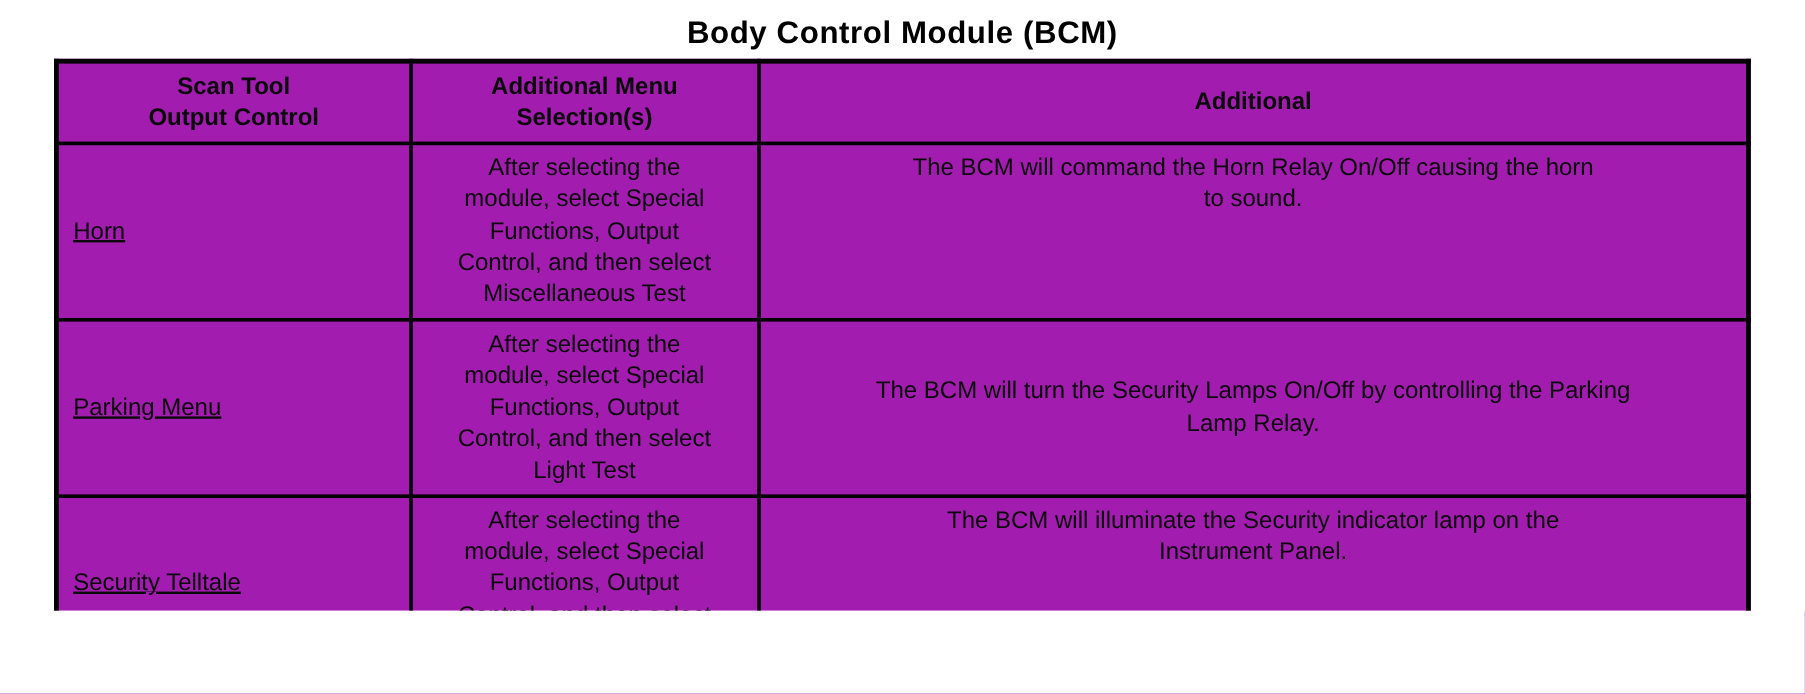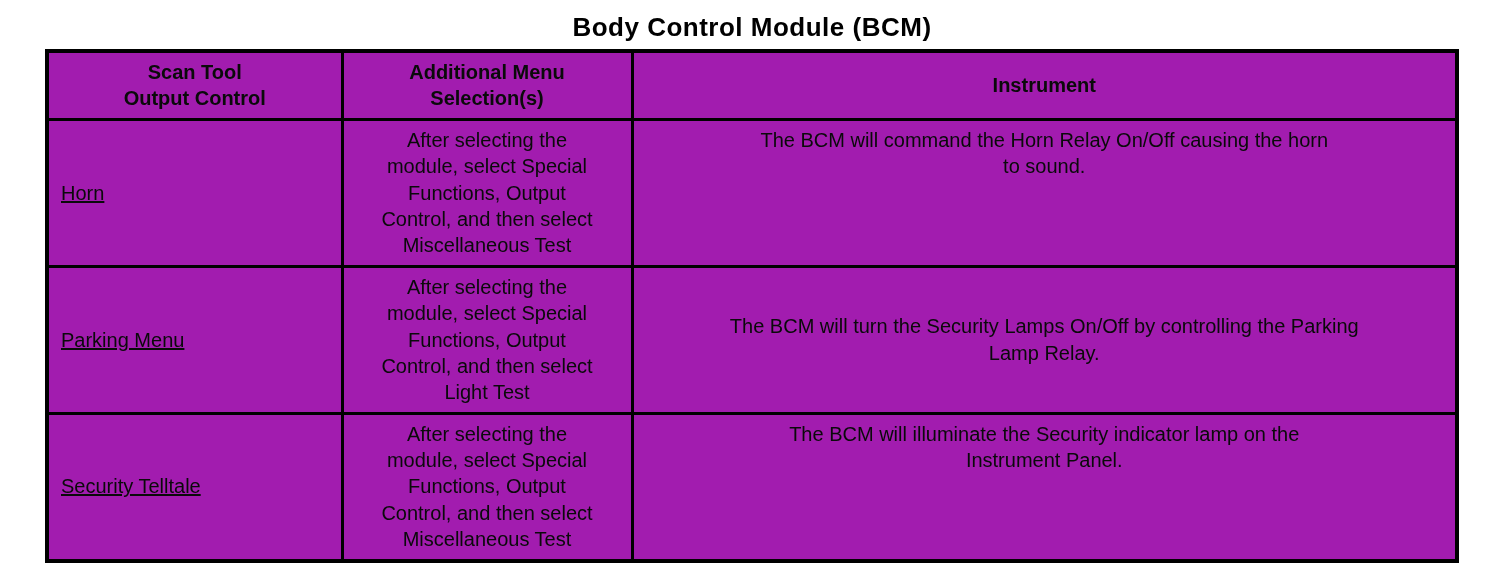--- a/index.html
+++ b/index.html
@@ -4,21 +4,21 @@
 <style>
   html, body {
     margin: 0;
     padding: 0;
     background: #ffffff;
     font-family: "Liberation Sans", sans-serif;
     color: #0a0a0a;
   }
   .page {
     width: 1504px;
-    height: 578px;
+    height: 509px;
     background: #ffffff;
     box-sizing: border-box;
     overflow: hidden;
   }
   .doc-title {
     margin: 0;
     padding-top: 12px;
     padding-bottom: 6px;
     text-align: center;
     font-size: 26px;
@@ -95,21 +95,21 @@
       <col class="col-control">
       <col class="col-menu">
       <col class="col-desc">
     </colgroup>
     <thead>
       <tr>
         <th>Scan Tool
 Output Control</th>
         <th>Additional Menu
 Selection(s)</th>
-        <th>Instrument</th>
+        <th>Additional</th>
       </tr>
     </thead>
     <tbody>
       <tr class="row-1">
         <td class="cell-control">Horn</td>
         <td class="cell-menu">After selecting the
 module, select Special
 Functions, Output
 Control, and then select
 Miscellaneous Test</td>

